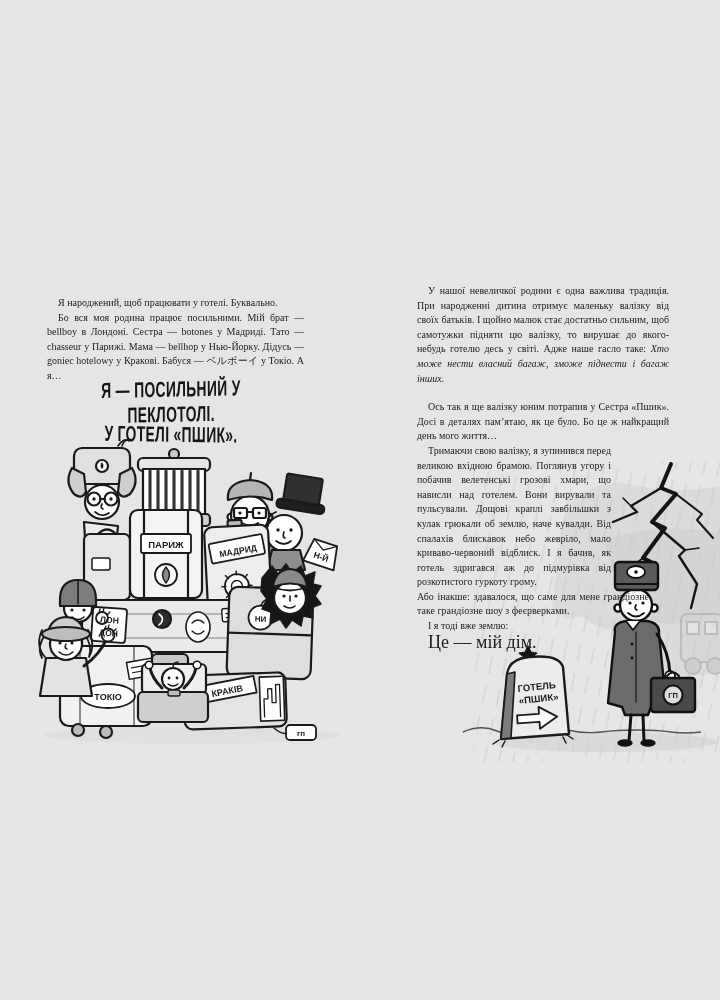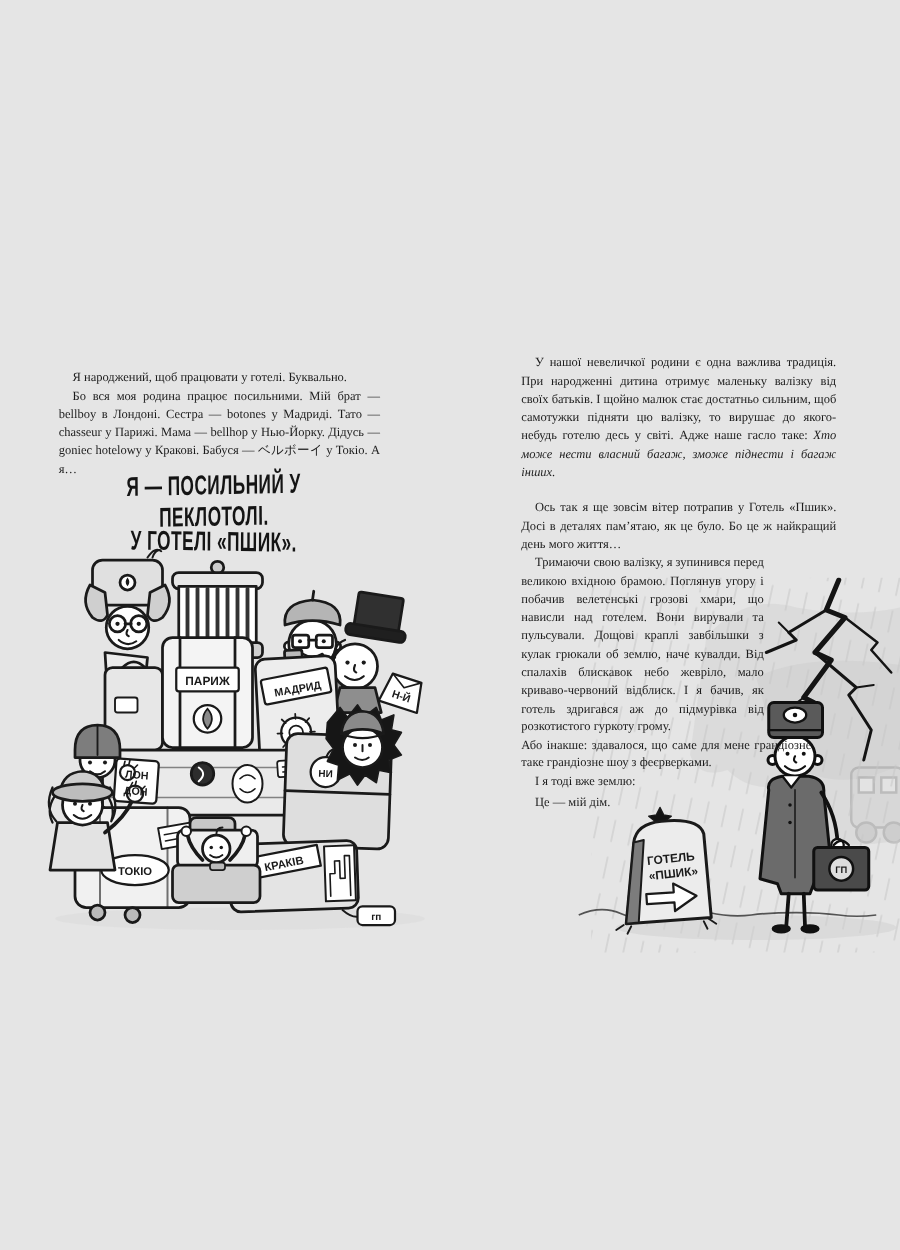--- a/index.html
+++ b/index.html
@@ -6,21 +6,21 @@
   .spread{position:relative;width:720px;height:1000px;background:#e5e5e5;overflow:hidden;
           color:#1c1c1c;font-family:"Liberation Serif",serif;}
   .textcol{position:absolute;font-size:10px;line-height:14.6px;text-align:justify;
            text-align-last:left;}
   .textcol p{margin:0;text-indent:11px;}
   .textcol p.noindent{text-indent:0;}
   .textcol p.gap{margin-top:14px;}
   .textcol p.pright{padding-right:20px;}
   .b{font-weight:normal;}
   .i{font-style:italic;}
-  .final-line{font-size:10px;line-height:17px;font-weight:bold;}
+  .final-line{font-size:18px;line-height:17px;font-weight:bold;}
   .col-left{left:47px;top:296px;width:257px;}
   .col-right{left:417px;top:284px;width:252px;z-index:2;}
   .wrap-spacer{float:right;width:58px;height:118px;margin-top:15px;}
   .hand-title{position:absolute;left:36px;top:383px;width:270px;text-align:center;z-index:2;
               font-family:"Liberation Sans",sans-serif;font-weight:bold;color:#141414;}
   .hand-title .t{font-size:16.5px;letter-spacing:.4px;}
   .hand-title .t1{transform:scale(.84,1.32) rotate(-.7deg);}
   .hand-title .t2{transform:scale(.84,1.32) rotate(.5deg);margin-top:4px;}
   .illus-left{position:absolute;left:22px;top:438px;width:335px;height:310px;z-index:1;}
   .illus-right{position:absolute;left:455px;top:462px;width:265px;height:312px;z-index:1;}
@@ -245,21 +245,21 @@
       <text x="86" y="262" font-size="9" text-anchor="middle">ТОКІО</text>
       <text x="205" y="256" font-size="9" text-anchor="middle" transform="rotate(-11 205 252)">КРАКІВ</text>
       <text x="300" y="122" font-size="8.5" text-anchor="middle" transform="rotate(18 300 116)">Н-Й</text>
       <text x="238" y="184" font-size="8" text-anchor="middle" transform="rotate(2 248 195)">НИ</text>
       <text x="279" y="298" font-size="8" text-anchor="middle">гп</text>
     </g>
   </svg>
 
   <div class="textcol col-right">
     <p><span>У нашої невеличкої родини є одна важлива традиція. При народженні дитина отримує маленьку валізку від своїх батьків. І щойно малюк стає достатньо сильним, щоб самотужки підняти цю валізку, то вирушає до якого-небудь готелю десь у світі. Адже наше гасло таке: </span><span class="i">Хто може нести власний багаж, зможе піднести і багаж інших.</span></p>
-    <p class="gap"><span>Ось так я ще зовсім вітер потрапив у </span><span class="b">Готель «Пшик»</span><span>. Досі в деталях пам’ятаю, як це було. Бо це ж найкращий день мого життя…</span></p>
+    <p class="gap"><span>Ось так я ще валізку юним потрапив у </span><span class="b">Сестра «Пшик»</span><span>. Досі в деталях пам’ятаю, як це було. Бо це ж найкращий день мого життя…</span></p>
     <p><span class="wrap-spacer"></span><span>Тримаючи свою валізку, я зупинився перед великою вхідною брамою. Поглянув угору і побачив велетенські грозові хмари, що нависли над готелем. Вони вирували та пульсували. Дощові краплі завбільшки з кулак грюкали об землю, наче кувалди. Від спалахів блискавок небо жевріло, мало криваво-червоний відблиск. І я бачив, як готель здригався аж до підмурівка від розкотистого гуркоту грому.</span></p>
     <p class="noindent pright"><span>Або інакше: здавалося, що саме для мене грандіозне таке грандіозне шоу з феєрверками.</span></p>
     <p><span>І я тоді вже землю:</span></p>
     <p class="final-line"><span class="b">Це — мій дім.</span></p>
   </div>
 
   <svg class="illus-right" viewBox="0 0 265 312">
     <defs>
       <pattern id="rain" width="14" height="30" patternUnits="userSpaceOnUse" patternTransform="rotate(12)">
         <line x1="7" y1="2" x2="7" y2="20" stroke="#c6c6c6" stroke-width="1"></line>

